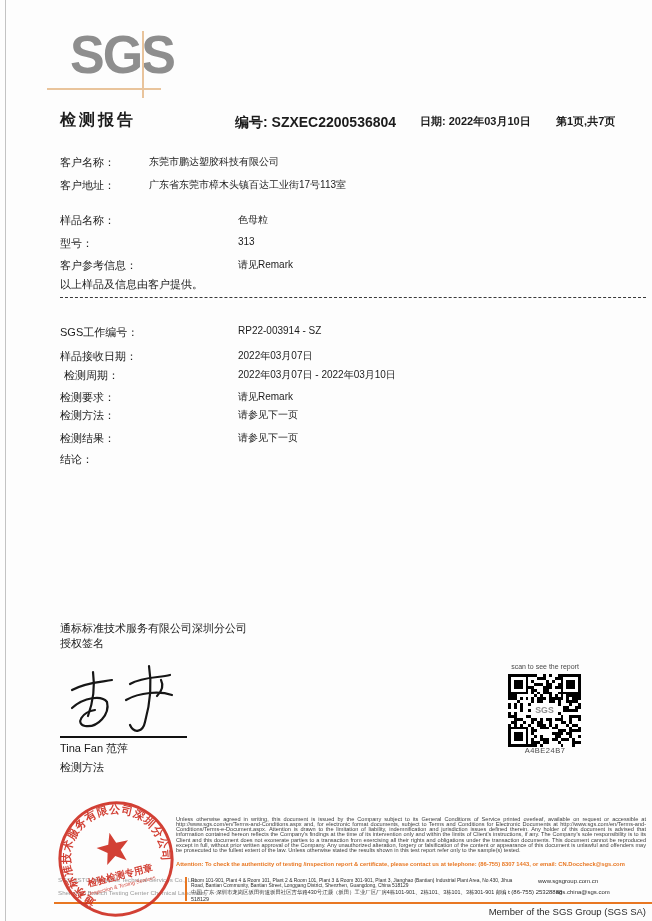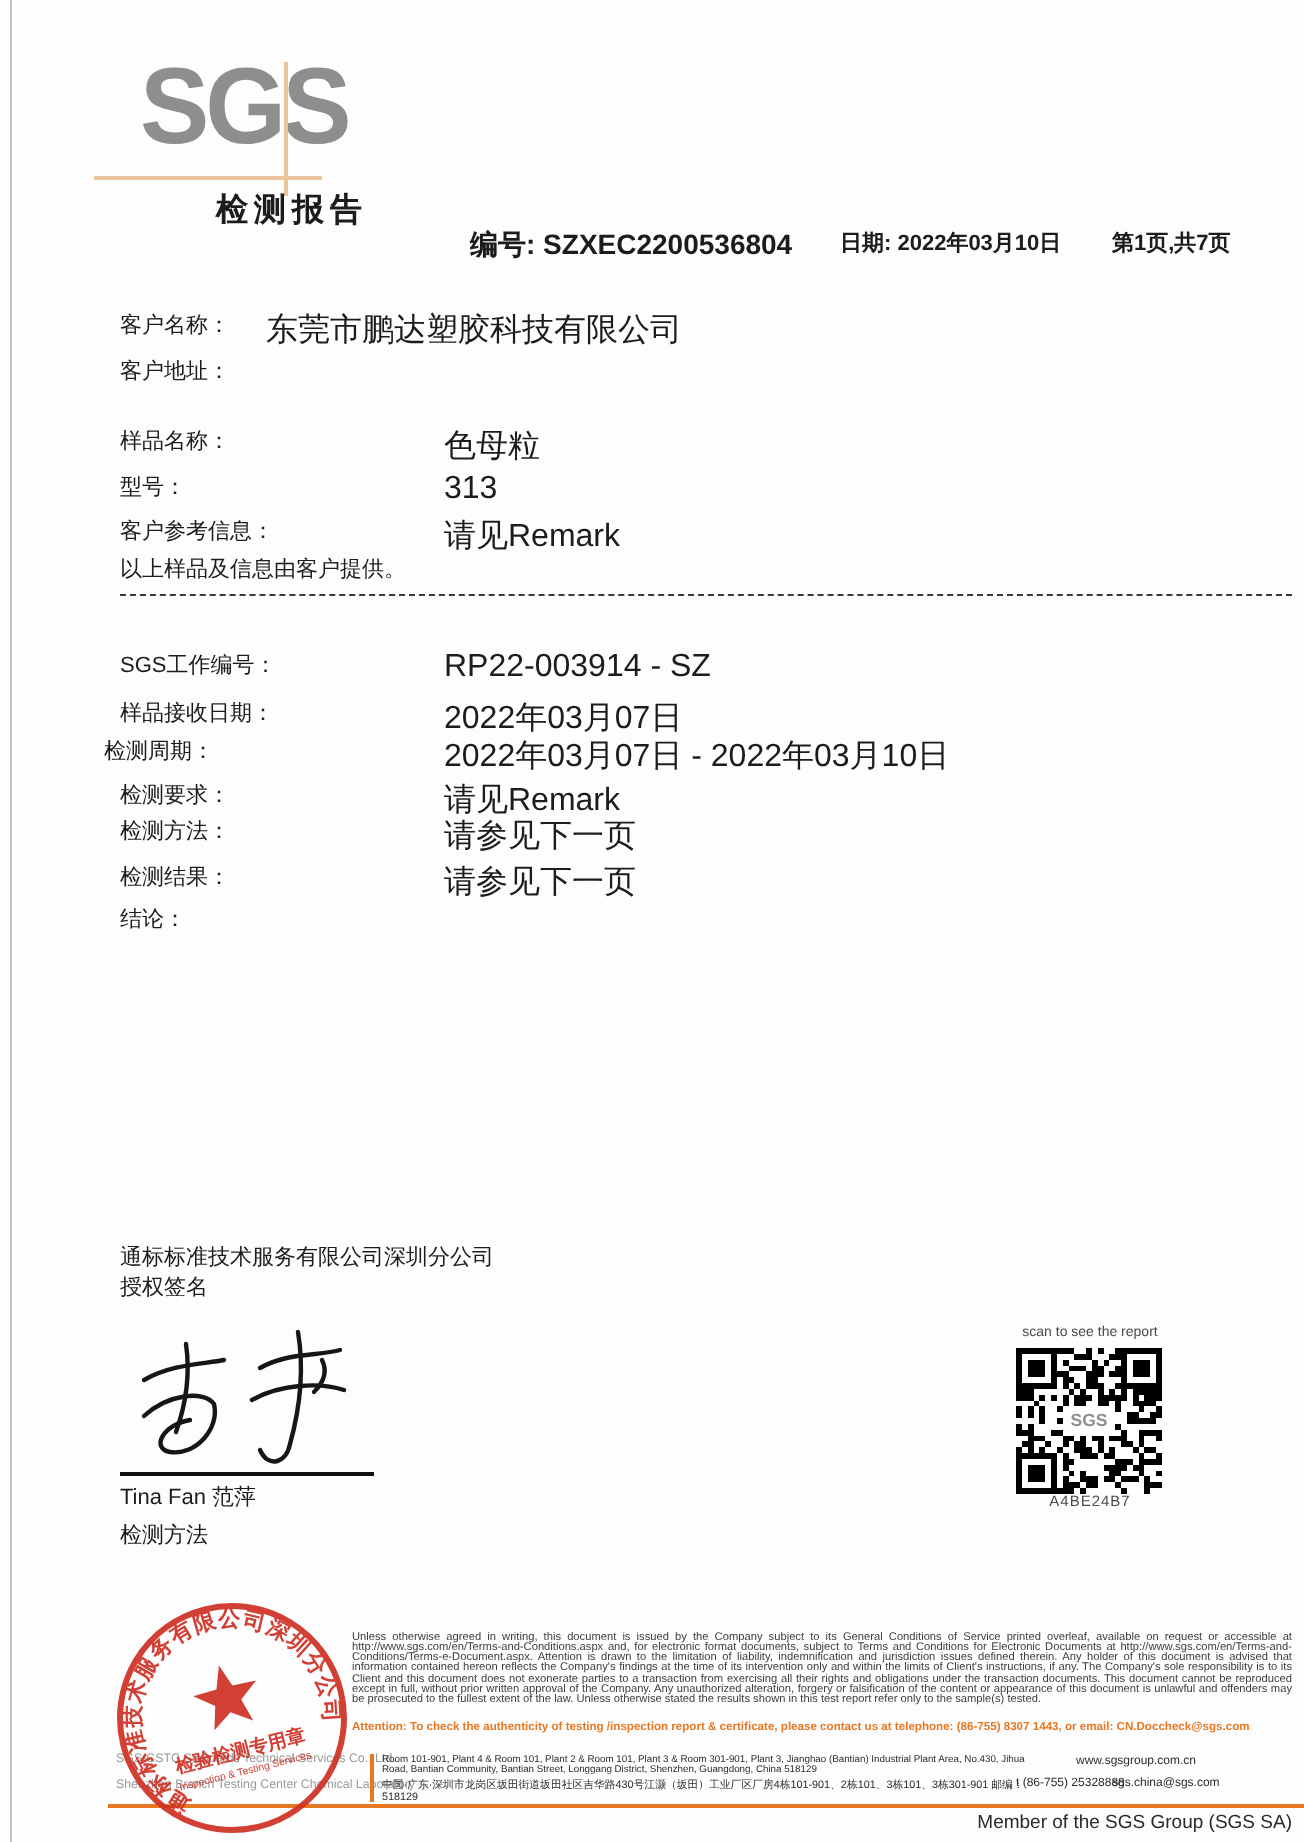--- a/index.html
+++ b/index.html
@@ -15,27 +15,27 @@
   }
   .abs{position:absolute;}
   .scan-edge{left:5px;top:0;width:1px;height:921px;background:#c3c3c3;}
 
   
   .logo-text{left:70px;top:24px;font-size:52px;font-weight:bold;color:#8e8e8e;
              letter-spacing:-2px;transform:scaleY(1.04);}
   .logo-underline{left:47px;top:88px;width:114px;height:2px;background:#e9c49c;}
   .logo-vline{left:142px;top:31px;width:2px;height:67px;background:#e9c49c;}
 
-  .doc-title{left:60px;top:95px;font-size:16px;font-weight:bold;letter-spacing:3px;margin-left:48px;}
+  .doc-title{left:60px;top:110px;font-size:16px;font-weight:bold;letter-spacing:3px;}
   .hdr-no{left:235px;top:114px;font-size:14px;font-weight:600;}
   .hdr-date{left:420px;top:114px;font-size:11px;font-weight:600;}
   .hdr-page{left:556px;top:114px;font-size:11px;font-weight:600;}
 
   .lbl{font-size:11px;}
-  .val{font-size:16px;}
+  .val{font-size:10px;margin-left:16px;}
 
   .dashline{left:60px;top:297px;width:586px;height:0;border-top:1px dashed #3a3a3a;}
 
   .conclusion{left:222px;top:450px;width:428px;font-size:11px;line-height:17px;}
 
   .sig-company{left:60px;top:621px;font-size:11px;}
   .sig-auth{left:60px;top:636px;font-size:11px;}
   .sig-line{left:60px;top:736px;width:127px;height:2px;background:#111;}
   .sig-name{left:60px;top:741px;font-size:11px;}
   .sig-title{left:60px;top:760px;font-size:11px;}
@@ -74,36 +74,37 @@
   <div class="abs logo-vline"></div>
 
   <div class="abs doc-title">检测报告</div>
   <div class="abs hdr-no">编号: SZXEC2200536804</div>
   <div class="abs hdr-date">日期: 2022年03月10日</div>
   <div class="abs hdr-page">第1页,共7页</div>
 
   <div class="abs lbl" style="left:60px;top:155px">客户名称：</div>
   <div class="abs val" style="left:133px;top:155px">东莞市鹏达塑胶科技有限公司</div>
   <div class="abs lbl" style="left:60px;top:178px">客户地址：</div>
+  <div class="abs val" style="left:133px;top:178px">广东省东莞市樟木头镇百达工业街17号113室</div>
 
   <div class="abs lbl" style="left:60px;top:213px">样品名称：</div>
   <div class="abs val" style="left:222px;top:213px">色母粒</div>
   <div class="abs lbl" style="left:60px;top:236px">型号：</div>
   <div class="abs val" style="left:222px;top:236px">313</div>
   <div class="abs lbl" style="left:60px;top:258px">客户参考信息：</div>
   <div class="abs val" style="left:222px;top:258px">请见Remark</div>
   <div class="abs lbl" style="left:60px;top:277px">以上样品及信息由客户提供。</div>
 
   <div class="abs dashline"></div>
 
   <div class="abs lbl" style="left:60px;top:325px">SGS工作编号：</div>
   <div class="abs val" style="left:222px;top:325px">RP22-003914 - SZ</div>
   <div class="abs lbl" style="left:60px;top:349px">样品接收日期：</div>
   <div class="abs val" style="left:222px;top:349px">2022年03月07日</div>
-  <div class="abs lbl" style="left:52px;top:368px">检测周期：</div>
+  <div class="abs lbl" style="left:64px;top:368px">检测周期：</div>
   <div class="abs val" style="left:222px;top:368px">2022年03月07日 - 2022年03月10日</div>
   <div class="abs lbl" style="left:60px;top:390px">检测要求：</div>
   <div class="abs val" style="left:222px;top:390px">请见Remark</div>
   <div class="abs lbl" style="left:60px;top:408px">检测方法：</div>
   <div class="abs val" style="left:222px;top:408px">请参见下一页</div>
   <div class="abs lbl" style="left:60px;top:431px">检测结果：</div>
   <div class="abs val" style="left:222px;top:431px">请参见下一页</div>
 
   <div class="abs lbl" style="left:60px;top:452px">结论：</div>
 

